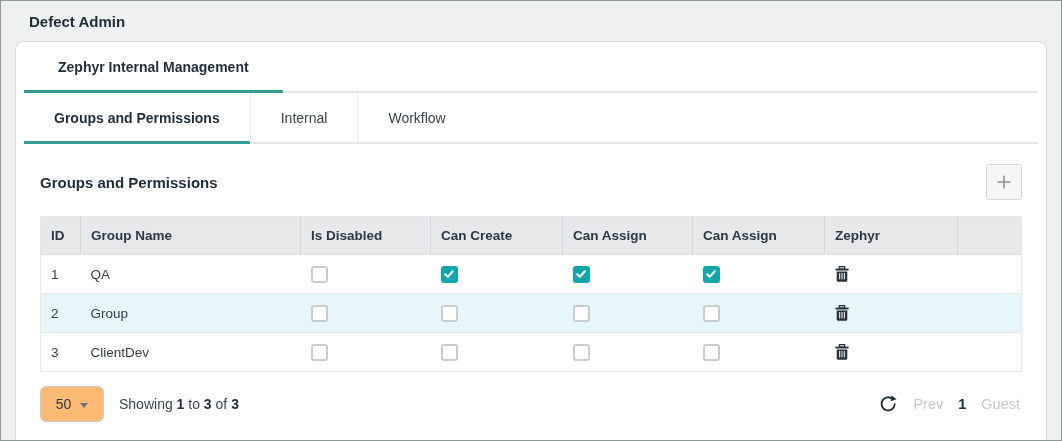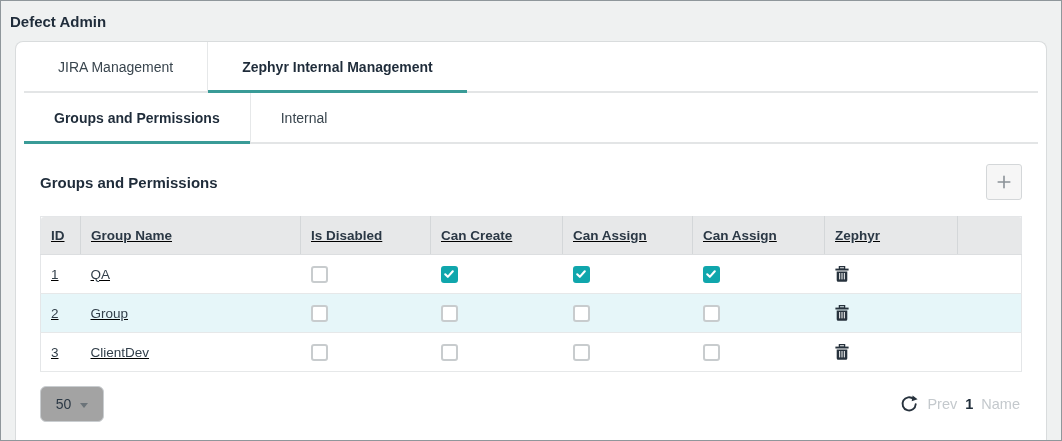--- a/index.html
+++ b/index.html
@@ -6,21 +6,21 @@
     --accent:#399b97;
     --check:#10a6ac;
     --hl:#e6f6f9;
     --dark:#1f2c3a;
     --text:#39454e;
     --muted:#c4c9cd;
   }
   *{box-sizing:border-box;margin:0;padding:0;}
   body{margin:0;font-family:"Liberation Sans","DejaVu Sans",sans-serif;}
   .screen{width:1062px;height:441px;background:#eff1f1;border:1px solid #8f979b;overflow:hidden;}
-  .page-header{height:40px;display:flex;align-items:center;padding-left:9px;}
+  .page-header{height:40px;display:flex;align-items:center;padding-left:28px;}
   .page-title{font-size:15px;font-weight:bold;color:var(--dark);}
   .card{margin:0 14px;height:400px;background:#ffffff;border:1px solid #d9dcdd;border-bottom:none;border-radius:8px 8px 0 0;overflow:hidden;}
   
   .tabbar{display:flex;margin:0 8px;border-bottom:2px solid #e3e5e6;height:51px;}
   .tab{display:flex;align-items:center;padding:0 34px;font-size:14px;color:var(--text);position:relative;cursor:pointer;white-space:nowrap;}
   .sub .tab{padding:0 30px;}
   .tab + .tab{border-left:1px solid #e6e8e9;}
   .tab.active{font-weight:bold;color:var(--dark);}
   .tab.active::after{content:"";position:absolute;left:0;right:0;bottom:-2px;height:3px;background:var(--accent);}
   
@@ -29,54 +29,54 @@
   .add-btn{width:36px;height:36px;background:#f6f6f6;border:1px solid #d4d7d9;border-radius:3px;display:flex;align-items:center;justify-content:center;cursor:pointer;}
   
   .table-wrap{margin:0 24px;}
   table{width:100%;table-layout:fixed;border-collapse:collapse;}
   col.c1{width:40px;}col.c2{width:220px;}col.c3{width:130px;}col.c4{width:132px;}
   col.c5{width:130px;}col.c6{width:132px;}col.c7{width:133px;}col.c8{width:auto;}
   thead th{background:#e7e8e9;height:38px;text-align:left;padding-left:10px;font-size:13.5px;font-weight:bold;color:#2b3845;border-bottom:1px solid #dcdee0;}
   thead th:first-child{border-top-left-radius:3px;}
   thead th:last-child{border-top-right-radius:3px;}
   thead th:not(:last-child){border-right:1px solid #d4d7d9;}
-  table{border:1px solid #e4e6e8;text-decoration:underline;}
+  table{border:1px solid #e4e6e8;}
   tbody td{height:39px;padding-left:10px;font-size:13.5px;color:#323f4a;border-bottom:1px solid #e6e8e9;background:#ffffff;}
   tbody tr.highlighted td{background:var(--hl);}
   .checkbox{display:inline-flex;align-items:center;justify-content:center;width:17px;height:17px;border:2px solid #c8ccce;border-radius:3px;background:#ffffff;vertical-align:middle;cursor:pointer;}
   .checkbox.checked{background:var(--check);border-color:var(--check);}
   .trash-btn{background:none;border:none;padding:0;cursor:pointer;display:inline-flex;align-items:center;vertical-align:middle;}
   
   .table-footer{display:flex;align-items:center;margin:14px 24px 0 24px;height:36px;}
-  .page-size{width:64px;height:36px;border:1px solid #c9cdd0;border-radius:6px;display:flex;align-items:center;justify-content:center;gap:9px;cursor:pointer;background:#a3a3a3;}
+  .page-size{width:64px;height:36px;border:1px solid #c9cdd0;border-radius:6px;display:flex;align-items:center;justify-content:center;gap:9px;cursor:pointer;background:#fdba74;}
   .page-size .val{font-size:14px;color:#2b3845;}
   .caret{width:0;height:0;border-left:4px solid transparent;border-right:4px solid transparent;border-top:5px solid #6b7379;margin-top:2px;}
   .showing{margin-left:15px;font-size:14px;color:var(--text);}
   .showing b{color:#222f3c;}
-  .footer-right{margin-left:auto;display:flex;align-items:center;gap:8px;padding-right:2px;}
+  .footer-right{margin-left:auto;display:flex;align-items:center;gap:15px;padding-right:2px;}
   .refresh{display:inline-flex;cursor:pointer;}
   .pg{font-size:14.5px;cursor:pointer;}
   .pg.dim{color:var(--muted);cursor:default;}
   .pg.current{color:#222f3c;font-weight:bold;}
 </style>
 </head>
 <body>
 
 <div class="screen">
   <div class="page-header">
     <span class="page-title">Defect Admin</span>
   </div>
   <div class="card">
     <div class="tabbar main" id="main-tabs">
-        <div class="tab">JIRA Management</div>
         <div class="tab active">Zephyr Internal Management</div>
       </div>
     <div class="tabbar sub" id="sub-tabs">
         <div class="tab active">Groups and Permissions</div>
         <div class="tab">Internal</div>
+        <div class="tab">Workflow</div>
       </div>
     <div class="section-header">
       <span class="section-title">Groups and Permissions</span>
       <button type="button" class="add-btn">
         <span style="display:inline-flex;">
           <svg width="18" height="18" viewBox="0 0 18 18">
               <path d="M9 3.2v11.6M3.2 9h11.6" stroke="#8b9298" stroke-width="1.6" stroke-linecap="round" fill="none"></path>
             </svg>
         </span>
       </button>
@@ -182,26 +182,34 @@
               <td></td>
             </tr>
           </tbody>
       </table>
     </div>
     <div class="table-footer">
       <div class="page-size">
         <span class="val">50</span>
         <span class="caret"></span>
       </div>
+      <div class="showing">
+        <span>Showing</span>
+        <b>1</b>
+        <span>to</span>
+        <b>3</b>
+        <span>of</span>
+        <b>3</b>
+      </div>
       <div class="footer-right">
         <span class="refresh">
           <svg width="20" height="20" viewBox="0 0 20 20">
             <path d="M14.6 5.0 A 6.6 6.6 0 1 0 16.7 10.2" fill="none" stroke="#27323d" stroke-width="1.9" stroke-linecap="round"></path>
             <path d="M13.6 1.4 L18.6 5.2 L12.7 7.2 Z" fill="#27323d"></path>
           </svg>
         </span>
         <span class="pg dim">Prev</span>
         <span class="pg current">1</span>
-        <span class="pg dim">Name</span>
+        <span class="pg dim">Guest</span>
       </div>
     </div>
   </div>
 </div>
 
 </body></html>

